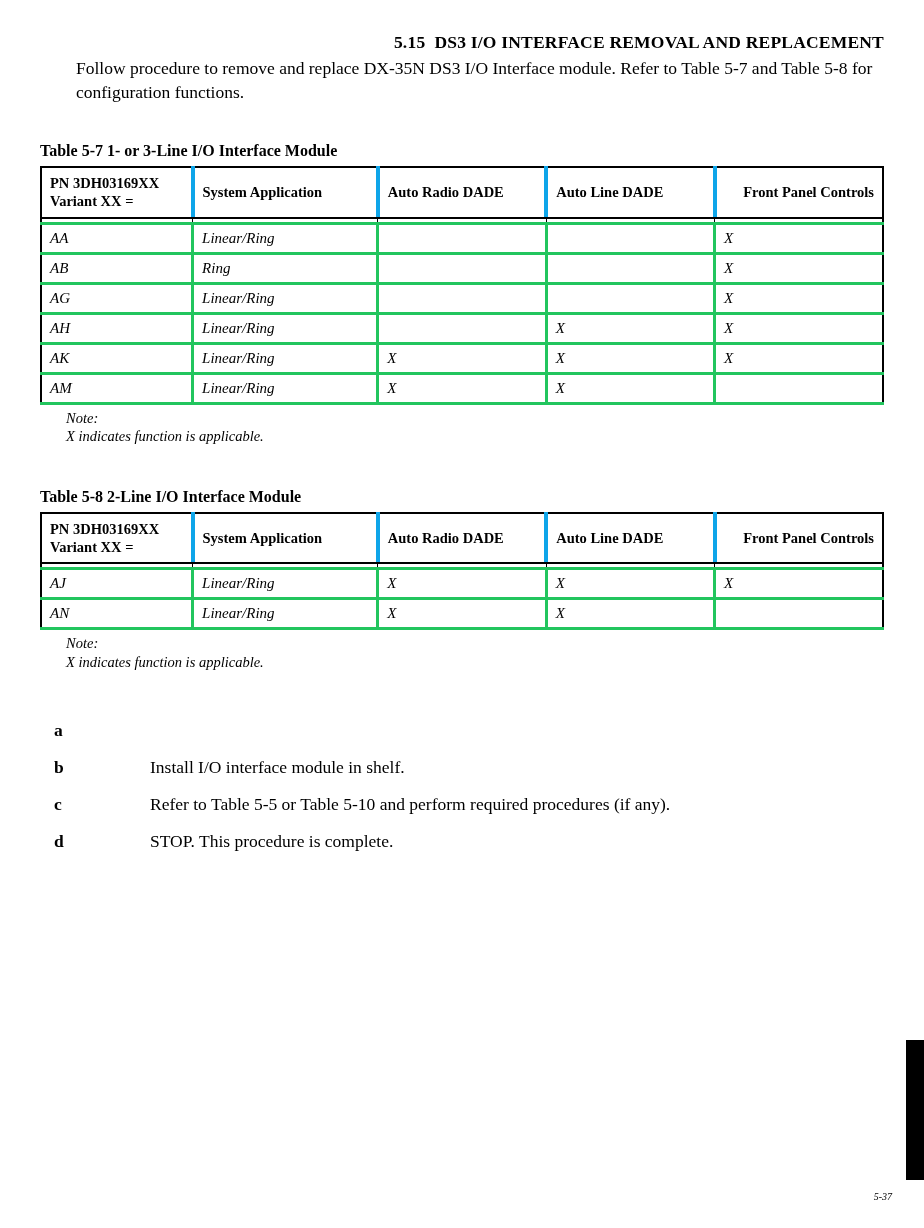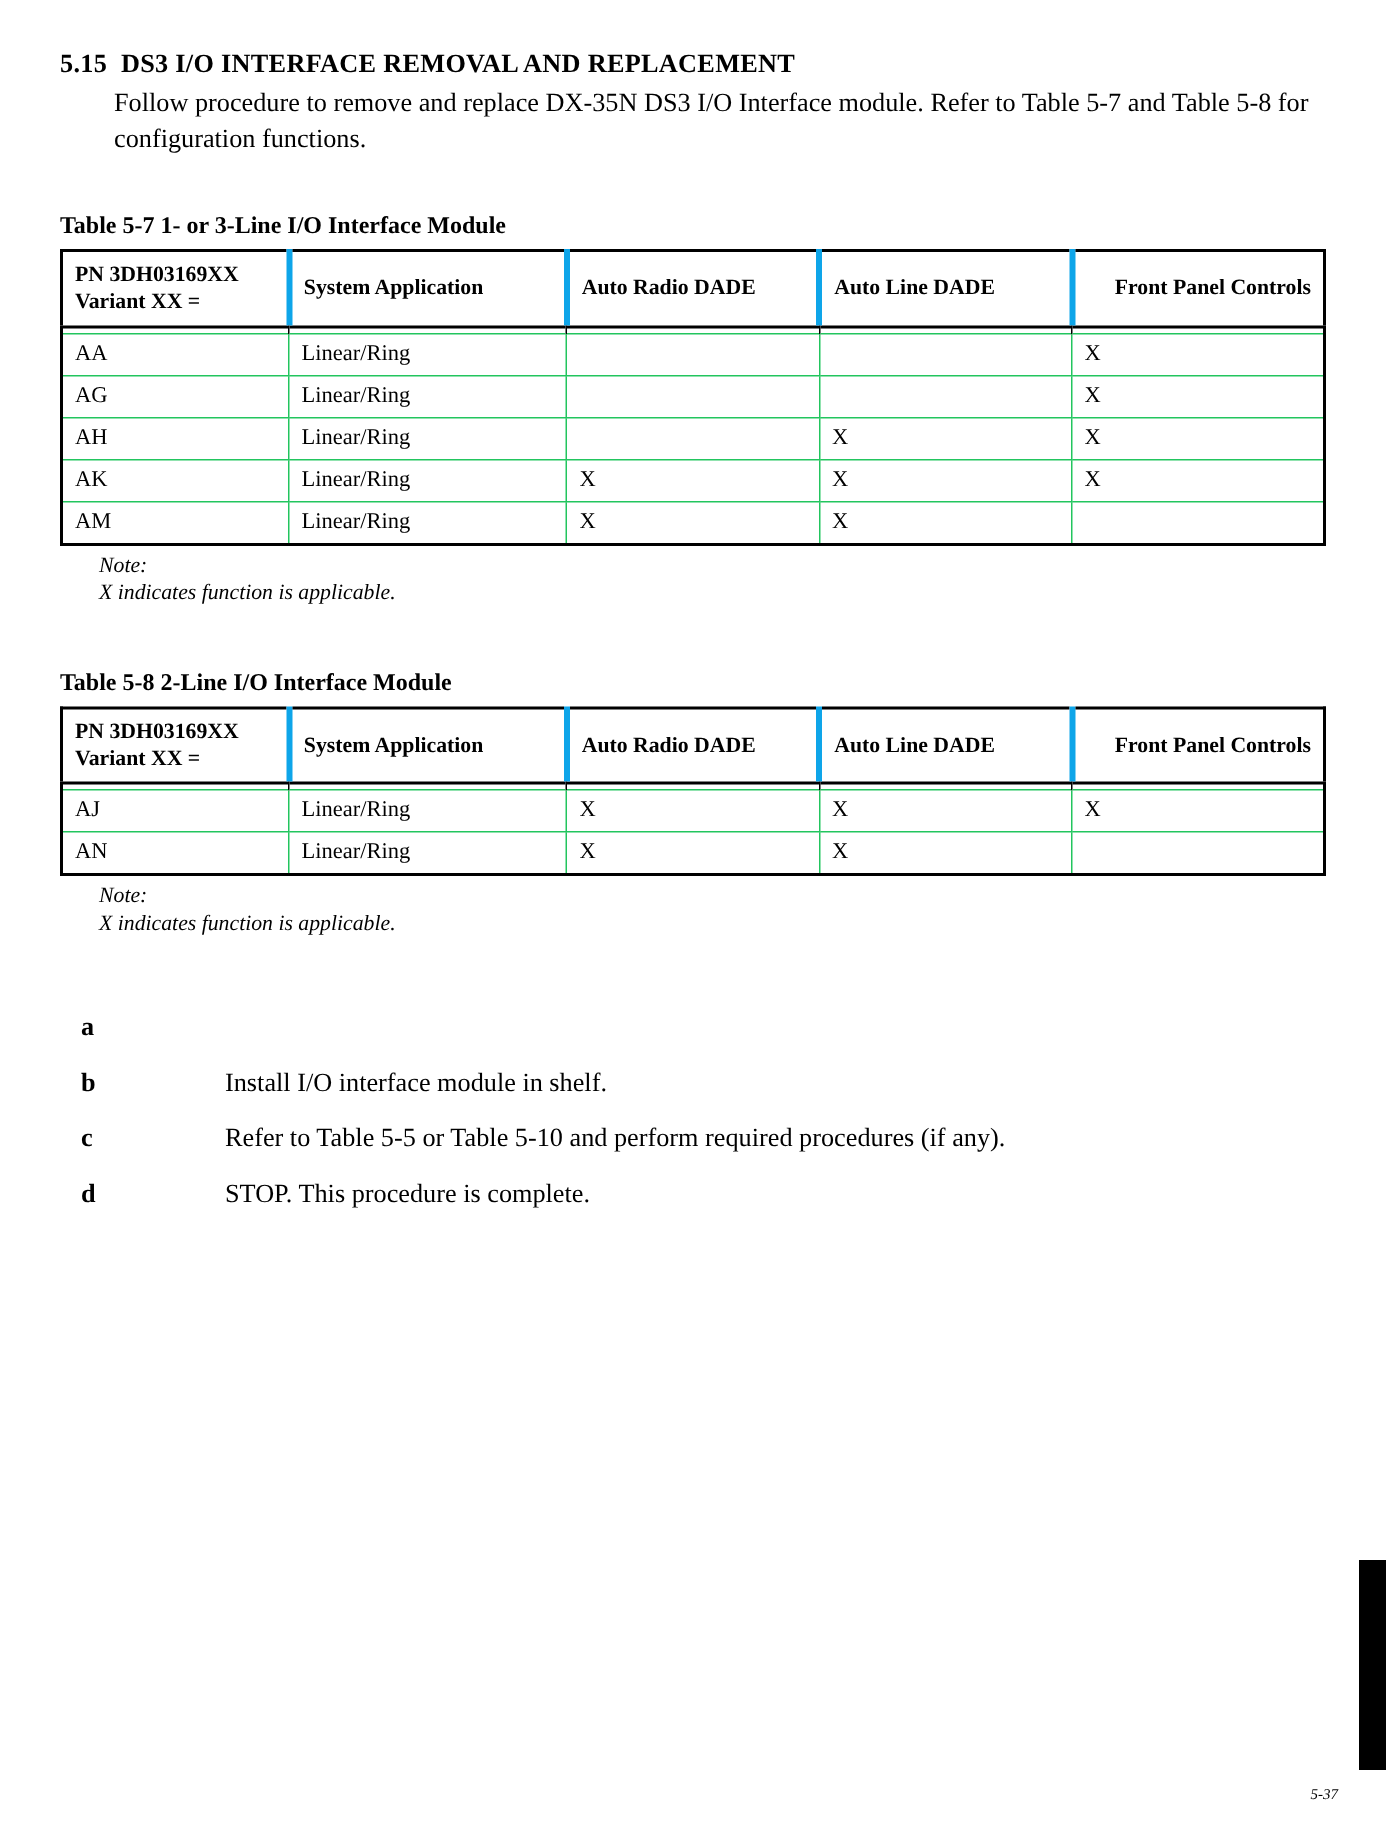--- a/index.html
+++ b/index.html
@@ -10,20 +10,21 @@
     width: 924px;
     box-sizing: border-box;
     position: relative;
     min-height: 1228px;
   }
   .section-heading {
     font-weight: bold;
     font-size: 17.5px;
     letter-spacing: 0.2px;
     margin-bottom: 4px;
+    text-align: right;
   }
   .intro-text {
     font-size: 17.5px;
     line-height: 1.35;
     margin-bottom: 38px;
     margin-left: 36px;
   }
   .table-caption {
     font-weight: bold;
     font-size: 16px;
@@ -53,22 +54,23 @@
     border-right: 1px solid #000;
     padding: 0;
   }
   .header-spacer td:first-child { border-left: none; }
   .header-spacer td:last-child { border-right: none; }
   .header-spacer td > div {
     border-top: 2px solid #000;
     height: 3px;
   }
   table.data-table td.cell {
-    border: 1px solid #22c55e;
+    border: 3px solid #22c55e;
     padding: 4px 8px 5px 8px;
+    font-style: italic;
     font-family: "Times New Roman", Times, serif;
     font-size: 15px;
     vertical-align: middle;
     line-height: 1.2;
     margin-left: 12px;
   }
   table.data-table tbody tr td.cell:first-child { border-left: none; }
   table.data-table tbody tr td.cell:last-child { border-right: none; }
   .table-note {
     margin: 4px 0 0 26px;
@@ -153,20 +155,27 @@
   </thead>
   <tbody>
     <tr>
       <td class="cell">AA</td>
       <td class="cell">Linear/Ring</td>
       <td class="cell"></td>
       <td class="cell"></td>
       <td class="cell">X</td>
     </tr>
     <tr>
+      <td class="cell">AB</td>
+      <td class="cell">Ring</td>
+      <td class="cell"></td>
+      <td class="cell"></td>
+      <td class="cell">X</td>
+    </tr>
+    <tr>
       <td class="cell">AG</td>
       <td class="cell">Linear/Ring</td>
       <td class="cell"></td>
       <td class="cell"></td>
       <td class="cell">X</td>
     </tr>
     <tr>
       <td class="cell">AH</td>
       <td class="cell">Linear/Ring</td>
       <td class="cell"></td>

